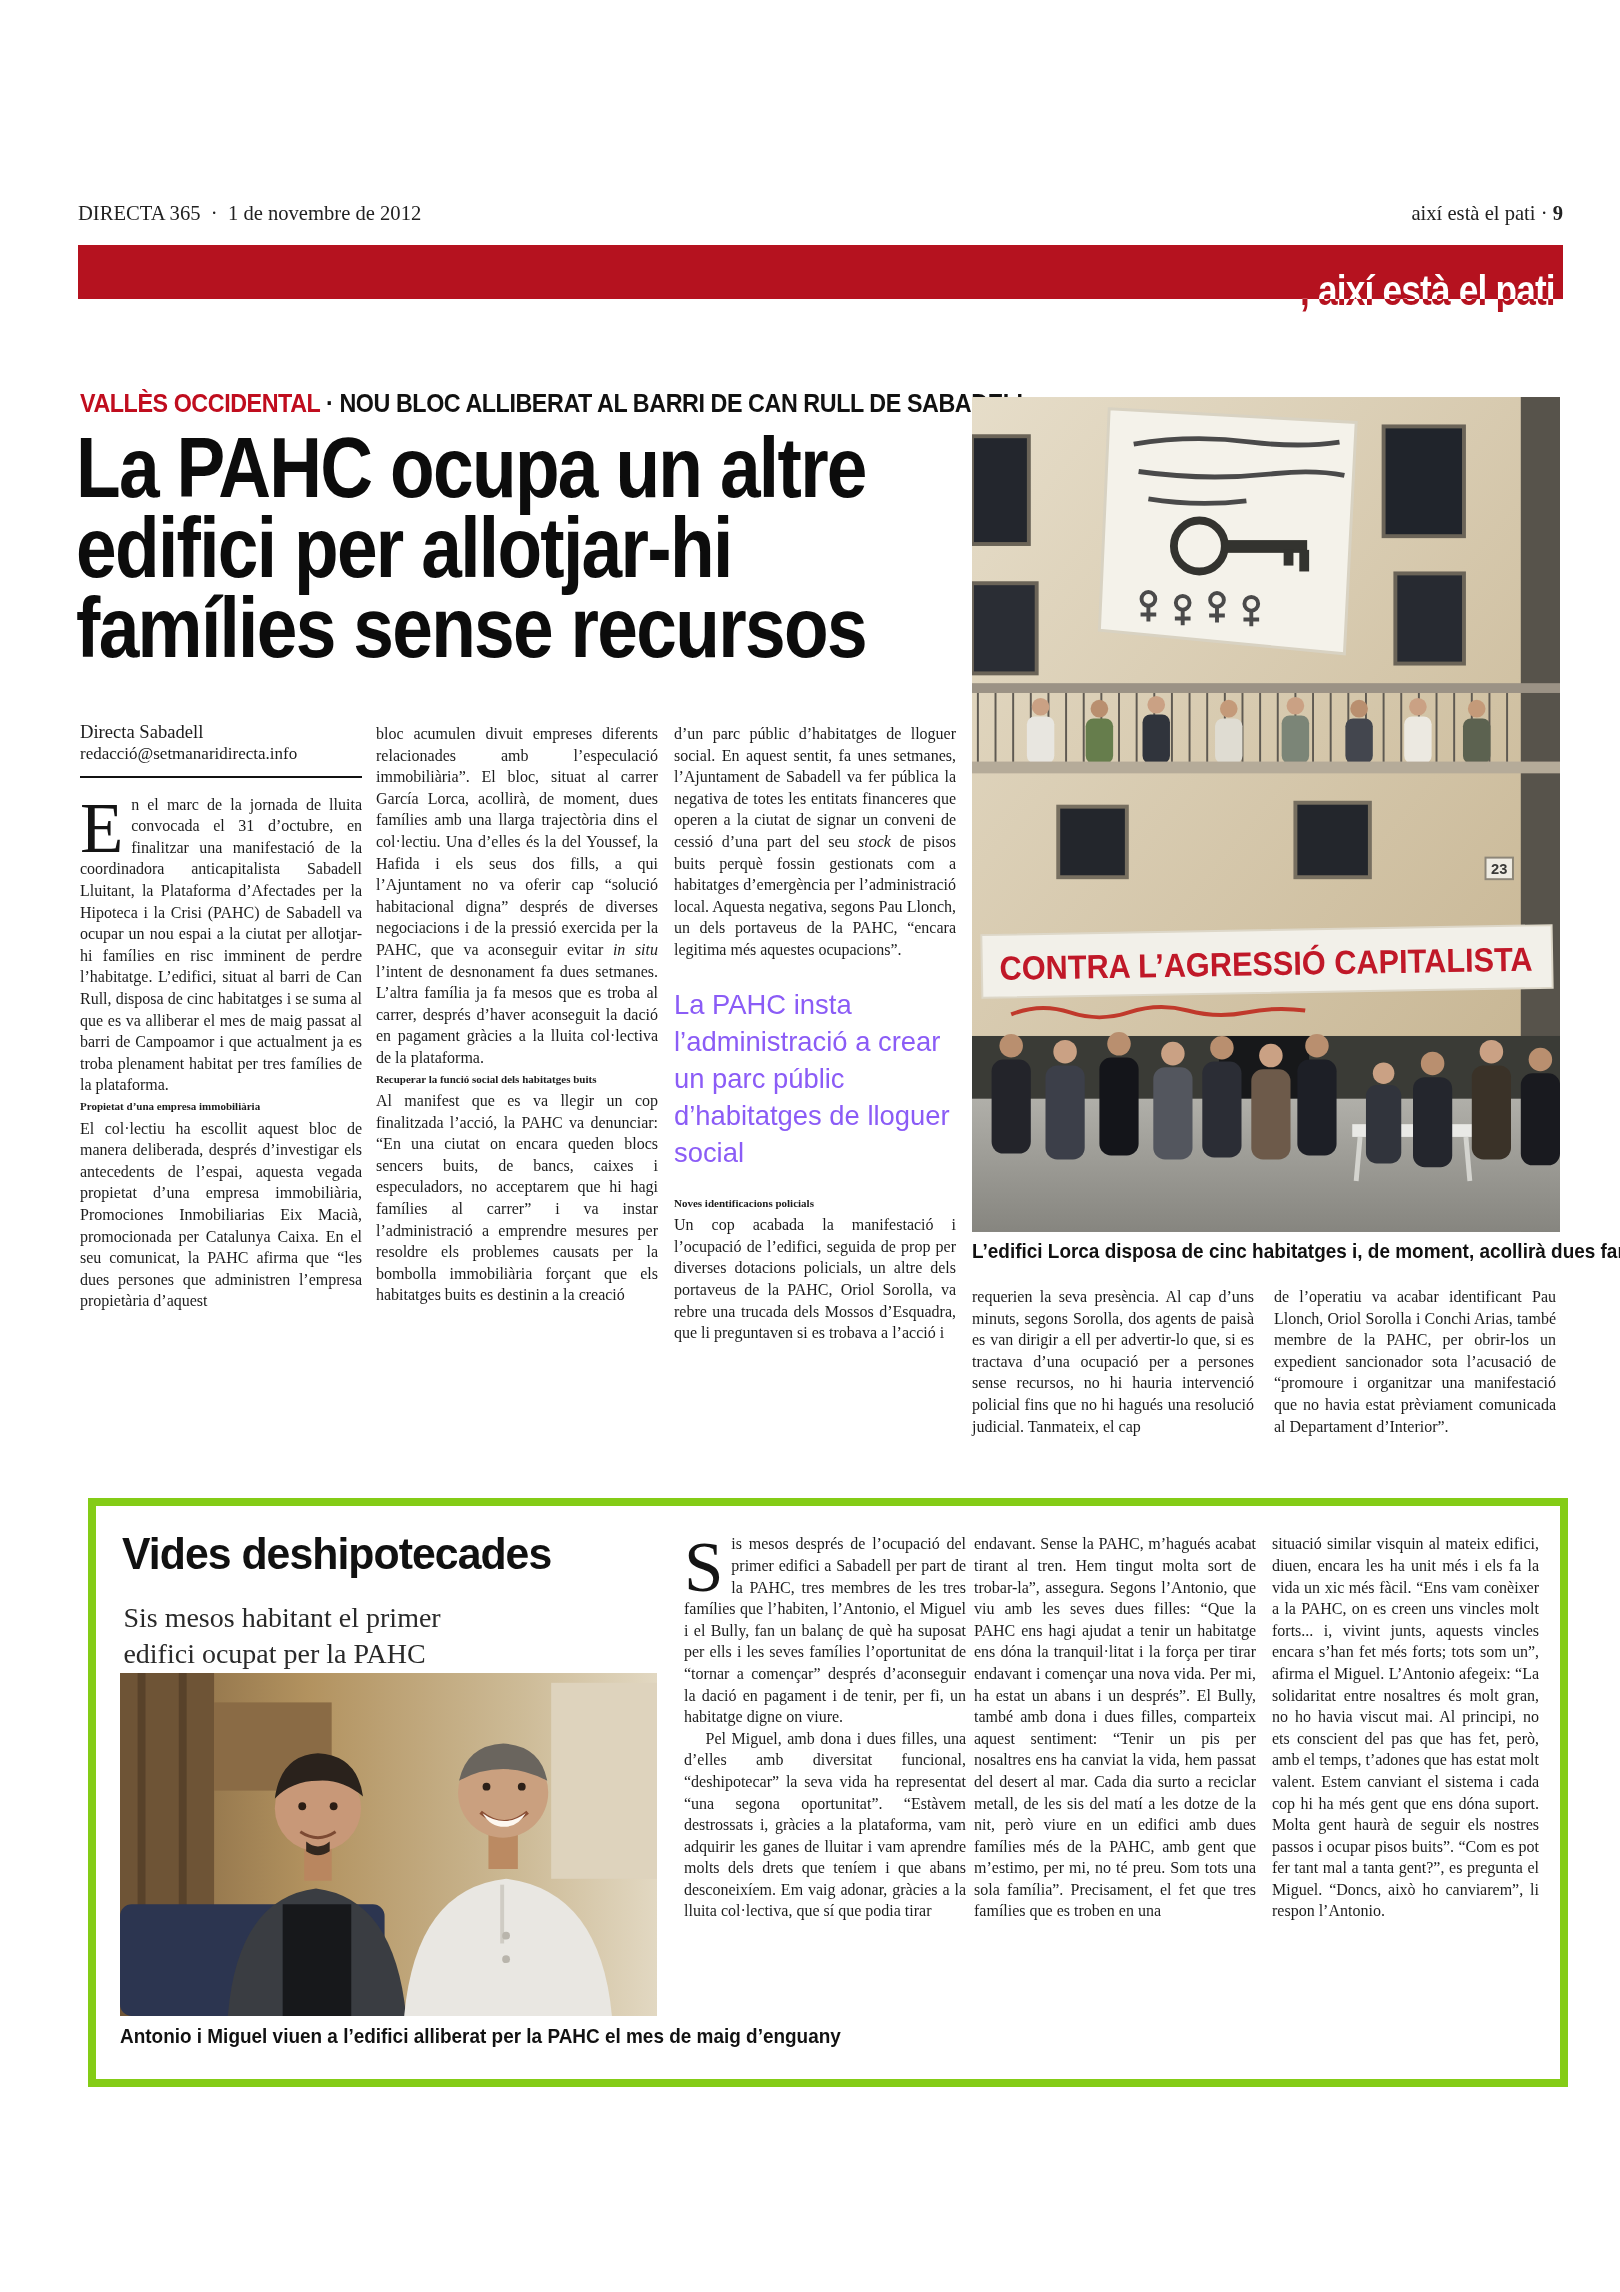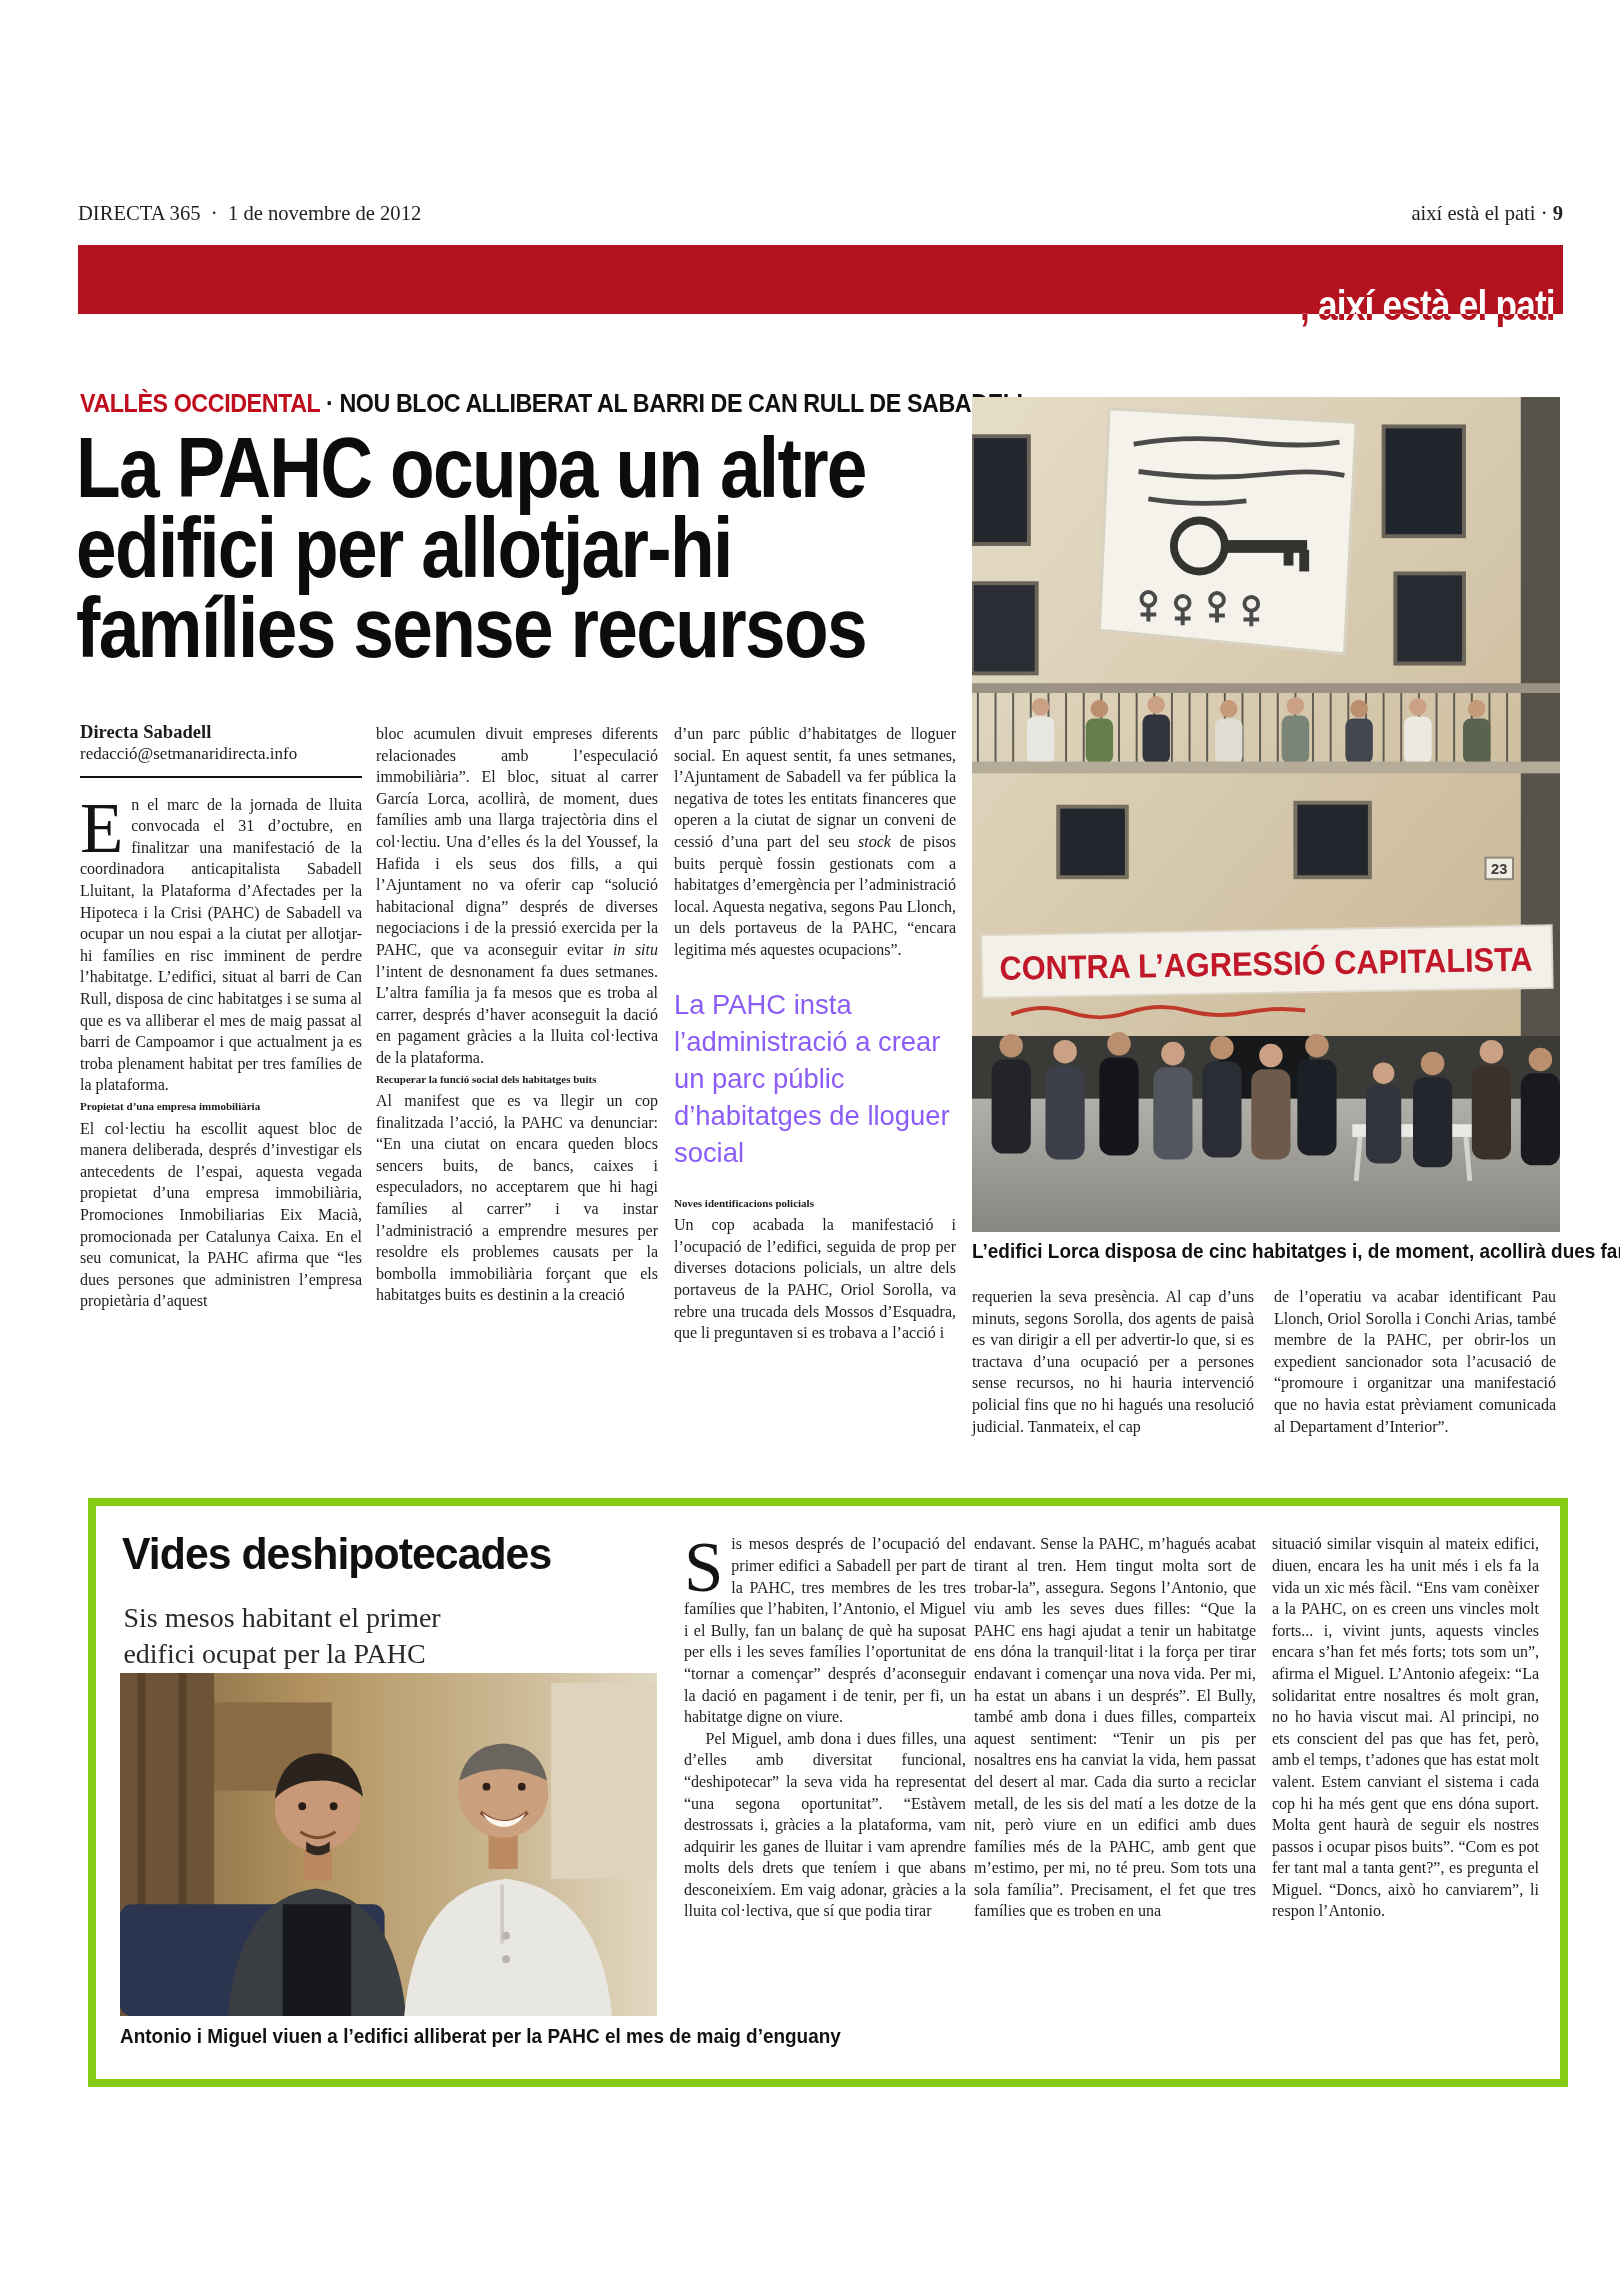--- a/index.html
+++ b/index.html
@@ -3,21 +3,21 @@
 <meta charset="utf-8">
 <style>
   html,body{margin:0;padding:0;background:#ffffff;}
   .page{position:relative;width:1620px;height:2293px;background:#fff;overflow:hidden;
         font-family:"Liberation Serif",serif;color:#1c1c1c;}
 
   
   .masthead{position:absolute;left:78px;top:202px;width:1485px;display:flex;
             justify-content:space-between;font-size:20.6px;color:#222;}
   .masthead .pg{font-weight:bold;}
-  .section-banner{position:absolute;left:78px;top:245px;width:1485px;height:69px;
+  .section-banner{position:absolute;left:78px;top:245px;width:1485px;height:54px;
                   background:#b5121f;}
   .banner-label{position:absolute;right:7.8px;bottom:-12.7px;
                 font-family:"Liberation Sans",sans-serif;font-weight:bold;
                 font-size:43px;line-height:43px;letter-spacing:-1px;white-space:nowrap;
                 transform:scaleX(.82);transform-origin:right bottom;
                 color:transparent;
                 background-image:linear-gradient(to bottom,#ffffff 0%,#ffffff 70%,#b5121f 70%,#b5121f 100%);
                 -webkit-background-clip:text;background-clip:text;}
 
   
@@ -29,21 +29,21 @@
             font-family:"Liberation Sans",sans-serif;font-weight:bold;
             font-size:86px;line-height:80px;letter-spacing:-2px;color:#0c0c0c;
             transform:scaleX(.85);transform-origin:left top;}
 
   
   .bodycol{position:absolute;width:282px;font-size:16px;line-height:21.6px;
            text-align:justify;color:#1c1c1c;}
   .bodycol p{margin:0;}
   .bodycol p + p{margin-top:0;}
   .subhead{font-weight:bold;margin:11.8px 0 0 0;font-size:11px;}
-  .byline-author{font-weight:bold;font-size:18.6px;}
+  .byline-author{font-weight:normal;font-size:18.6px;}
   .byline-email{font-size:17px;}
   .col-rule{border:none;border-top:2px solid #111;margin:11.8px 0 15.7px 0;}
   .dropcap{float:left;font-size:71px;line-height:57px;padding:5.9px 7.8px 0 0;color:#141414;}
   .pullquote{color:#8b5cf6;font-family:"Liberation Sans",sans-serif;
              font-size:27.4px;line-height:37px;text-align:left;margin:25.5px 0 21.6px 0;}
   .indent{text-indent:21.6px;}
 
   
   .main-photo{position:absolute;left:972px;top:397px;width:588px;height:835px;overflow:hidden;}
   .main-caption{position:absolute;left:972px;top:1239px;width:627px;

